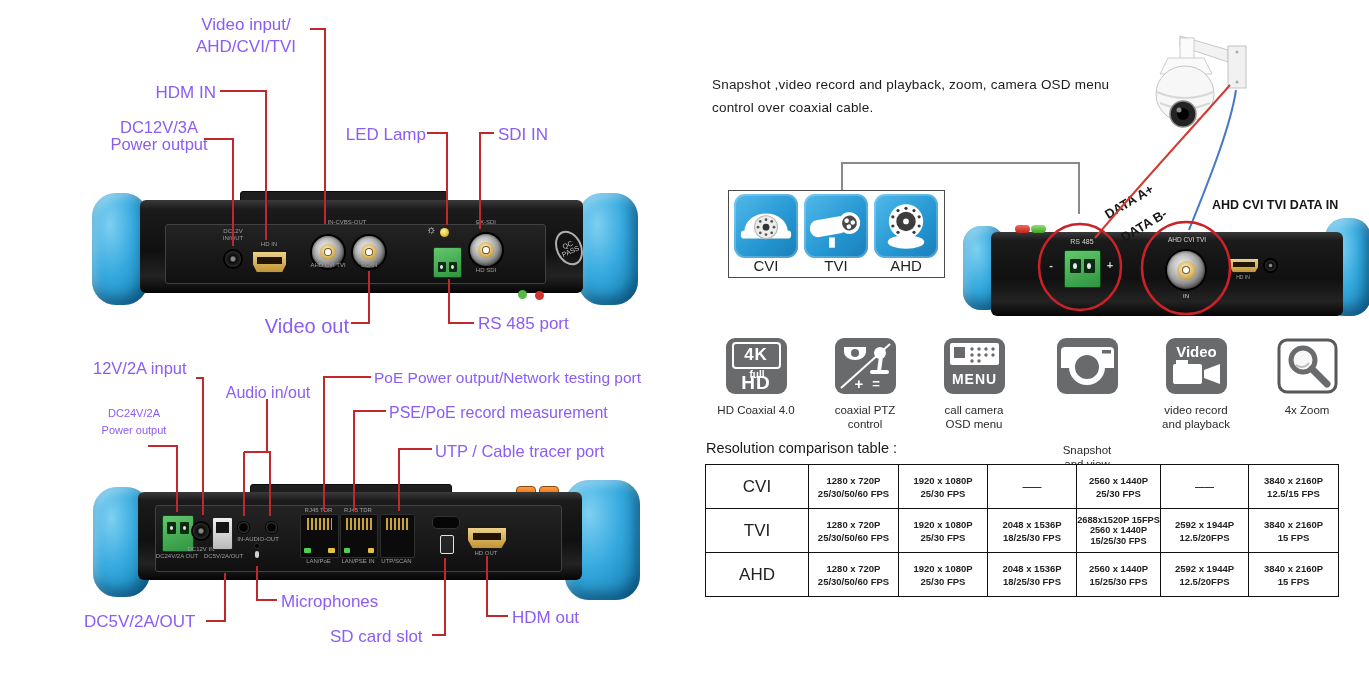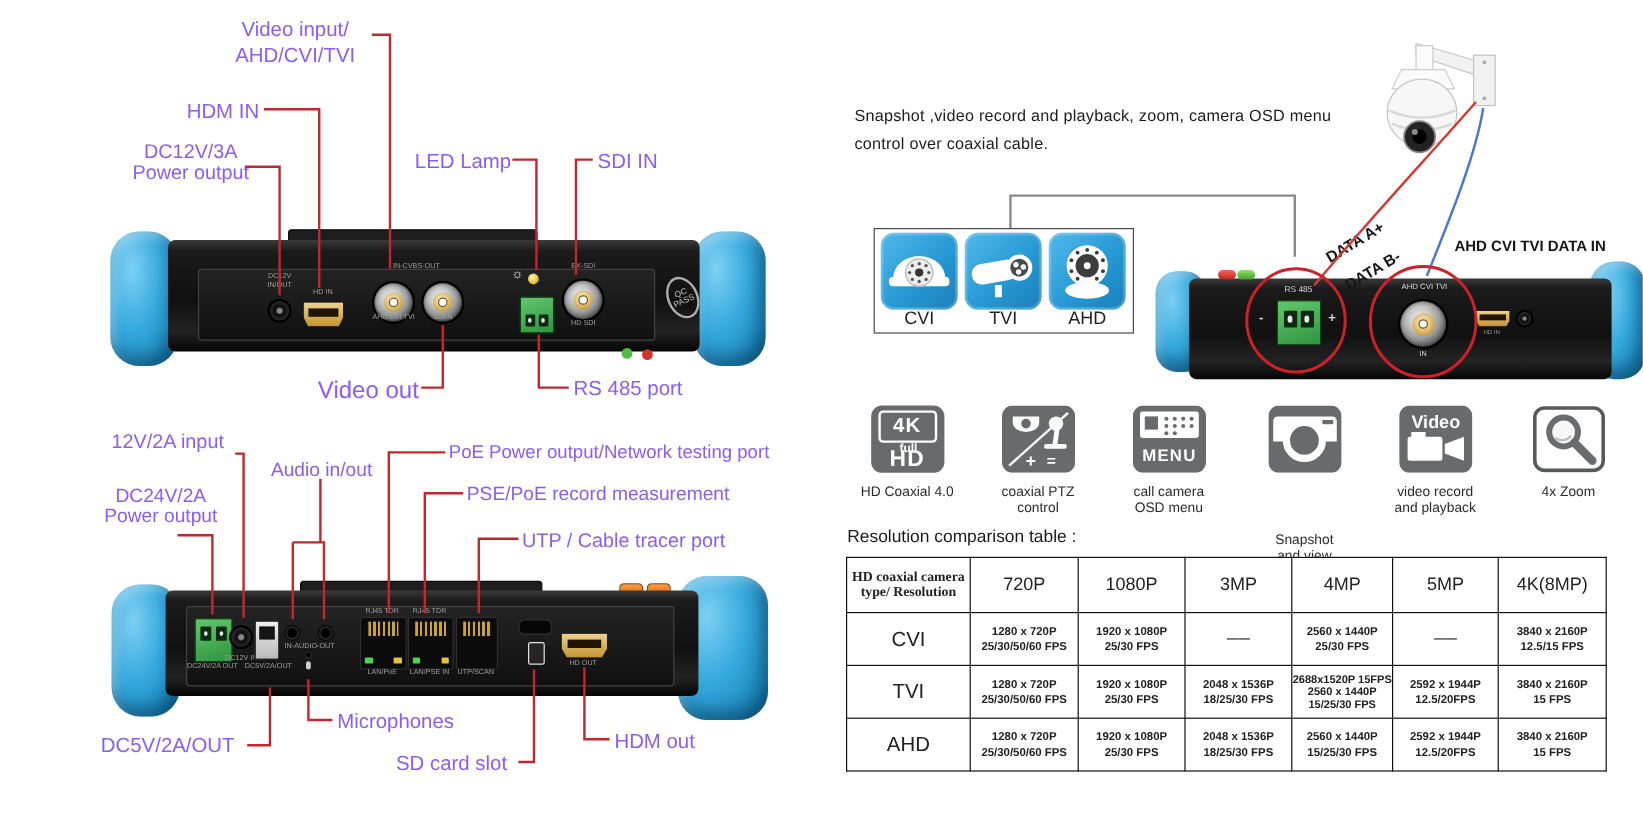--- a/index.html
+++ b/index.html
@@ -131,21 +131,21 @@
       <div class="qc" style="left:468px;top:44px;">QC
 PASS</div>
       <div class="nub" style="left:430px;top:104px;background:#55b948;"></div>
       <div class="nub" style="left:447px;top:105px;background:#d1342c;"></div>
     </div>
   </div>
 
   <div>
     <div class="lbl" style="left:93px;top:358px;width:120px;font-size:16.5px;">12V/2A input</div>
     <div class="lbl c" style="left:216px;top:383px;width:104px;font-size:16px;">Audio in/out</div>
-    <div class="lbl c" style="left:73px;top:405px;width:122px;font-size:16px;line-height:17px;">DC24V/2A
+    <div class="lbl c" style="left:73px;top:405px;width:122px;font-size:11px;line-height:17px;">DC24V/2A
 Power output</div>
     <div class="lbl" style="left:374px;top:369px;width:290px;font-size:15.5px;">PoE Power output/Network testing port</div>
     <div class="lbl" style="left:389px;top:403px;width:280px;font-size:16px;">PSE/PoE record measurement</div>
     <div class="lbl" style="left:435px;top:441px;width:200px;font-size:16.5px;">UTP / Cable tracer port</div>
     <div class="lbl" style="left:84px;top:612px;width:125px;font-size:17px;">DC5V/2A/OUT</div>
     <div class="lbl" style="left:281px;top:592px;width:110px;font-size:17px;">Microphones</div>
     <div class="lbl" style="left:330px;top:627px;width:105px;font-size:17px;">SD card slot</div>
     <div class="lbl" style="left:512px;top:608px;width:90px;font-size:17px;">HDM out</div>
 
     <div class="dev" style="left:88px;top:463px;width:575px;height:150px;">
@@ -185,21 +185,21 @@
       <div class="plab" style="left:250px;top:95px;width:40px;">LAN/PSE IN</div>
       <div class="plab" style="left:292px;top:95px;width:33px;">UTP/SCAN</div>
       <div class="sdpill" style="left:344px;top:53px;width:26px;height:11px;"></div>
       <div class="sdcard" style="left:352px;top:72px;width:12px;height:17px;"></div>
       <div class="hdmi" style="left:379px;top:64px;width:38px;height:20px;"></div>
       <div class="plab" style="left:381px;top:87px;width:34px;">HD OUT</div>
     </div>
   </div>
 
   <div>
-    <div class="intro" style="left:712px;top:74px;width:400px;margin-top:12px;">Snapshot ,video record and playback, zoom, camera OSD menu
+    <div class="intro" style="left:712px;top:74px;width:400px;">Snapshot ,video record and playback, zoom, camera OSD menu
 control over coaxial cable.</div>
 
     <div class="cambox" style="left:728px;top:190px;width:215px;height:86px;">
       <div class="camtile" style="left:5px;top:3px;">
         <svg width="64" height="64" viewBox="0 0 56 56" style="position:absolute;left:0;top:0;">
           <path d="M9,33 a19,16 0 0 1 38,0 z" fill="#fff"></path>
           <rect x="6" y="32" width="44" height="7" rx="3" fill="#fff"></rect>
           <circle cx="28" cy="29" r="10" fill="#ececec" stroke="#b9b9b9"></circle>
           <g fill="#555">
               <circle cx="28" cy="22.5" r="1.2"></circle>
@@ -372,30 +372,20 @@
       <colgroup>
           <col style="width:103px">
           <col style="width:90px">
           <col style="width:89px">
           <col style="width:89px">
           <col style="width:84px">
           <col style="width:88px">
           <col style="width:90px">
         </colgroup>
       <tbody>
-          <tr>
-        <th class="hfirst">HD coaxial camera
-type/ Resolution</th>
-        <th>720P</th>
-        <th>1080P</th>
-        <th>3MP</th>
-        <th>4MP</th>
-        <th>5MP</th>
-        <th>4K(8MP)</th>
-      </tr>
       <tr>
         <td class="ttype">CVI</td>
         <td class="tval">1280 x 720P
 25/30/50/60 FPS</td>
         <td class="tval">1920 x 1080P
 25/30 FPS</td>
         <td class="tval">——</td>
         <td class="tval">2560 x 1440P
 25/30 FPS</td>
         <td class="tval">——</td>

